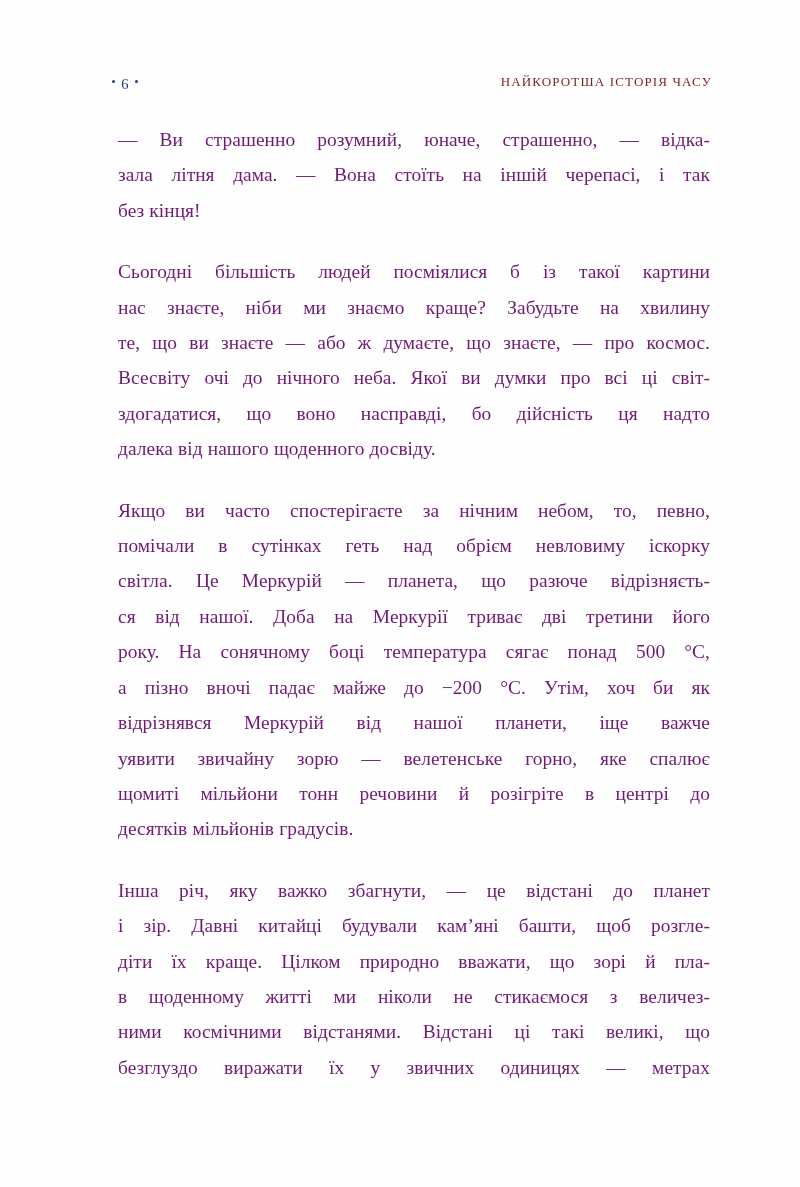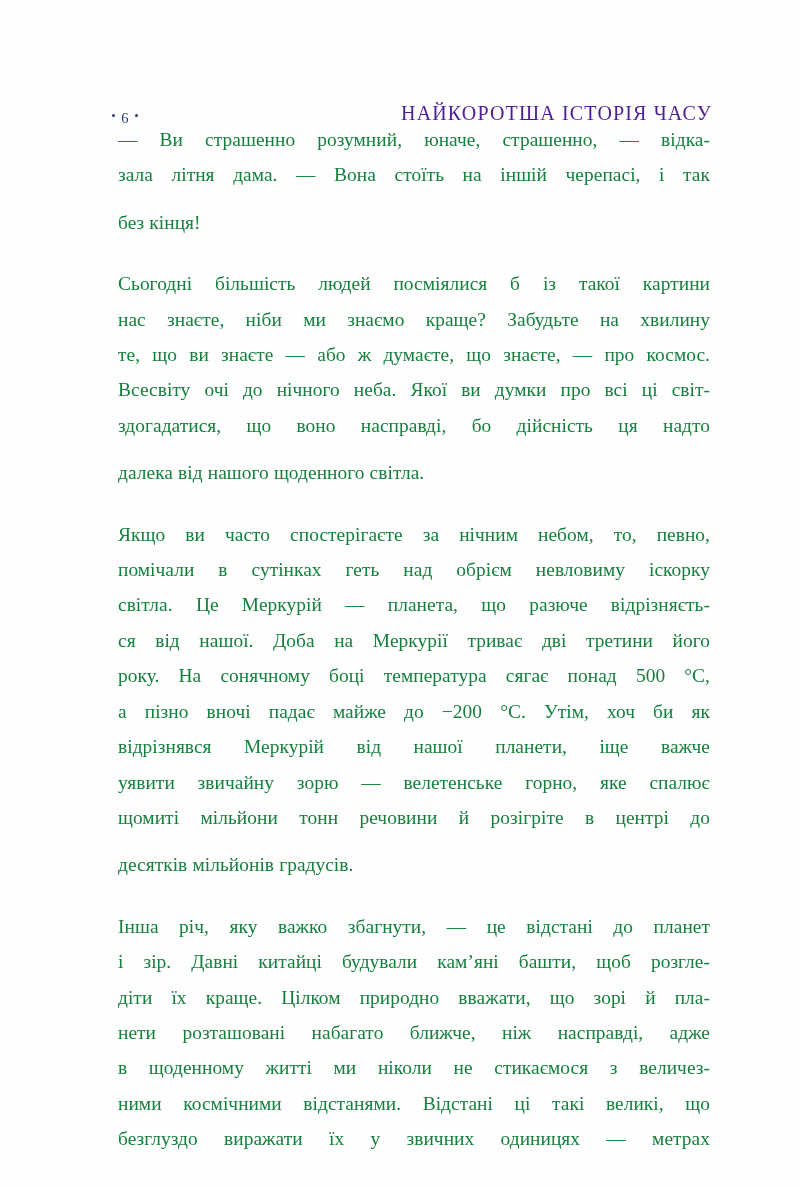--- a/index.html
+++ b/index.html
@@ -50,63 +50,61 @@
     display: inline-block;
     width: 3.2px;
     height: 3.2px;
     border-radius: 50%;
     background: #2b3a78;
     position: relative;
     top: -3px;
   }
 
   .book-title {
-    color: #4c1d95;
-    font-size: 20px;
+    color: #7f1d1d;
+    font-size: 13px;
     letter-spacing: 1.15px;
     text-transform: uppercase;
     white-space: nowrap;
     font-family: "Liberation Serif", "DejaVu Serif", serif;
-    margin-top: 28px;
   }
 
   
   .text-block {
     position: absolute;
     top: 122px;
     left: 118px;
     width: 592px;
   }
 
   .para {
     margin: 0 0 26px 0;
     font-size: 19.4px;
     line-height: 35.4px;
     text-align: justify;
     text-align-last: left;
-    color: #15803d;
+    color: #701a75;
     letter-spacing: 0.05px;
     word-spacing: 0.2px;
     font-family: "Liberation Serif", "DejaVu Serif", serif;
   }
 
   .para:last-child {
     margin-bottom: 0;
   }
 
   
   .para .ln {
     display: block;
     text-align: justify;
     text-align-last: justify;
     white-space: pre;
   }
   .para .ln.last {
     text-align-last: left;
-    margin-top: 12px;
   }
 </style>
 </head>
 <body>
 
 <div class="page">
 
   <div class="running-head">
     <div class="folio">
       <span class="dot"></span>
@@ -121,38 +119,37 @@
         <span class="ln">— Ви страшенно розумний, юначе, страшенно, — відка-</span>
         <span class="ln">зала літня дама. — Вона стоїть на іншій черепасі, і так</span>
         <span class="ln last">без кінця!</span>
       </p>
     <p class="para">
         <span class="ln">Сьогодні більшість людей посміялися б із такої картини</span>
         <span class="ln">нас знаєте, ніби ми знаємо краще? Забудьте на хвилину</span>
         <span class="ln">те, що ви знаєте — або ж думаєте, що знаєте, — про космос.</span>
         <span class="ln">Всесвіту очі до нічного неба. Якої ви думки про всі ці світ-</span>
         <span class="ln">здогадатися, що воно насправді, бо дійсність ця надто</span>
-        <span class="ln last">далека від нашого щоденного світла.</span>
+        <span class="ln last">далека від нашого щоденного досвіду.</span>
       </p>
     <p class="para">
         <span class="ln">Якщо ви часто спостерігаєте за нічним небом, то, певно,</span>
         <span class="ln">помічали в сутінках геть над обрієм невловиму іскорку</span>
         <span class="ln">світла. Це Меркурій — планета, що разюче відрізняєть-</span>
         <span class="ln">ся від нашої. Доба на Меркурії триває дві третини його</span>
         <span class="ln">року. На сонячному боці температура сягає понад 500 °C,</span>
         <span class="ln">а пізно вночі падає майже до −200 °C. Утім, хоч би як</span>
         <span class="ln">відрізнявся Меркурій від нашої планети, іще важче</span>
         <span class="ln">уявити звичайну зорю — велетенське горно, яке спалює</span>
         <span class="ln">щомиті мільйони тонн речовини й розігріте в центрі до</span>
         <span class="ln last">десятків мільйонів градусів.</span>
       </p>
     <p class="para">
         <span class="ln">Інша річ, яку важко збагнути, — це відстані до планет</span>
         <span class="ln">і зір. Давні китайці будували кам’яні башти, щоб розгле-</span>
         <span class="ln">діти їх краще. Цілком природно вважати, що зорі й пла-</span>
-        <span class="ln">нети розташовані набагато ближче, ніж насправді, адже</span>
         <span class="ln">в щоденному житті ми ніколи не стикаємося з величез-</span>
         <span class="ln">ними космічними відстанями. Відстані ці такі великі, що</span>
         <span class="ln">безглуздо виражати їх у звичних одиницях — метрах</span>
       </p>
   </div>
 
 </div>
 
 </body></html>

